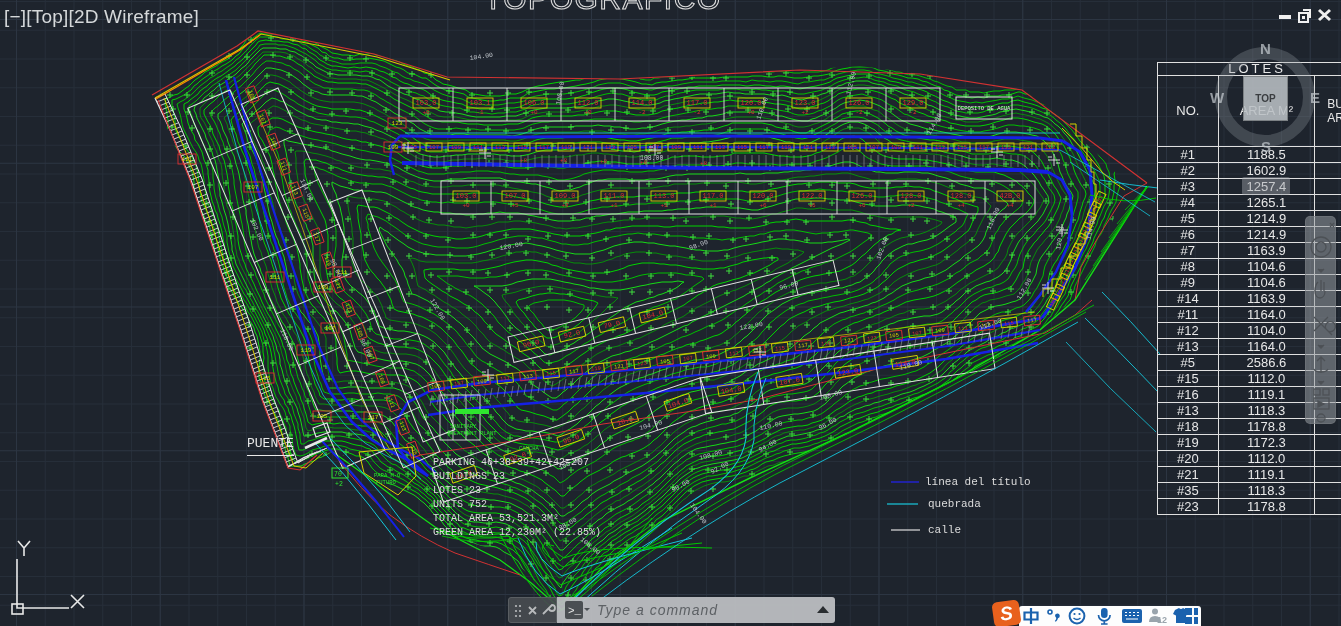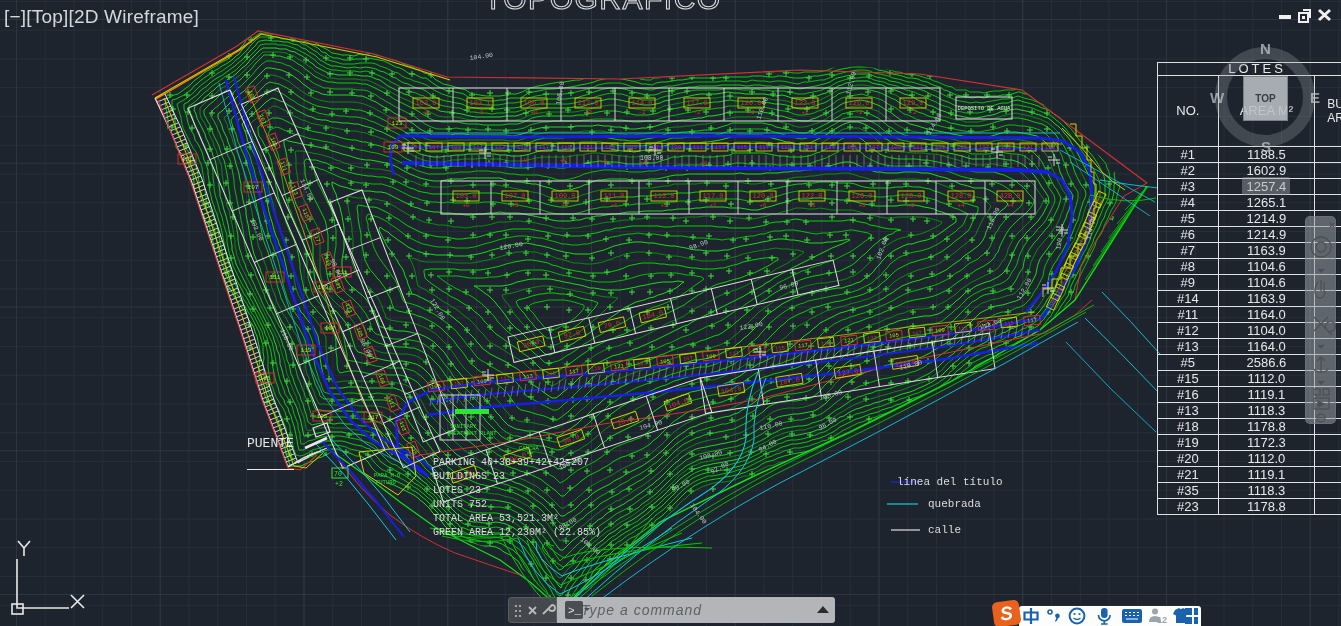--- a/index.html
+++ b/index.html
@@ -22,26 +22,26 @@
 
 #ring{position:absolute;left:1215px;top:47px;width:100px;height:100px;border-radius:50%;border:12px solid rgba(150,156,163,0.30)}
 #topbox{position:absolute;left:1243px;top:76px;width:45px;height:45px;background:rgba(186,191,196,0.88);border:1px solid rgba(120,124,128,0.9);color:#3a3d40;font-size:10px;font-weight:700;display:flex;align-items:center;justify-content:center}
 .cdir{position:absolute;color:rgba(195,201,207,0.72);font-size:15px;font-weight:700}
 #wcs{position:absolute;left:1242px;top:177px;width:48px;height:18px;background:rgba(160,165,170,0.45);border-radius:2px}
 
 #nav{position:absolute;left:1305px;top:216px;width:31px;height:208px;background:rgba(150,155,161,0.55);border-radius:5px;border:1px solid rgba(120,124,128,0.5)}
 
 #cmdl{position:absolute;left:508px;top:597px;width:49px;height:26px;background:rgba(72,76,80,0.92);border-radius:3px 0 0 3px;border:1px solid #5a5e62}
 #cmdr{position:absolute;left:557px;top:597px;width:278px;height:26px;background:rgba(188,190,193,0.95);border-radius:0 3px 3px 0;display:flex;align-items:center}
-#cmdtext{color:#5d6165;font-style:italic;font-size:14px;margin-left:24px;letter-spacing:1px}
+#cmdtext{color:#5d6165;font-style:italic;font-size:14px;margin-left:40px;letter-spacing:1px}
 
 #sgbar{position:absolute;left:1019px;top:606px;width:182px;height:20px;background:#fdfdfd;border-radius:3px 3px 0 0}
 #slogo{position:absolute;left:993px;top:601px;width:27px;height:25px;background:#e8611d;border-radius:5px;transform:rotate(-8deg);display:flex;align-items:center;justify-content:center;color:#fff;font-weight:700;font-size:19px;font-style:italic}
 #stats{position:absolute;left:433px;top:456px;color:#dcdcdc;font-size:10px;font-family:"Liberation Mono",monospace;line-height:14px;white-space:pre}
-#puente{position:absolute;left:247px;top:436px;color:#e8e8e8;font-size:13px;font-family:"Liberation Mono",monospace;border-bottom:1px solid #e8e8e8;padding-bottom:18px}
+#puente{position:absolute;left:247px;top:436px;color:#e8e8e8;font-size:13px;font-family:"Liberation Mono",monospace;border-bottom:1px solid #e8e8e8;padding-bottom:4px}
 .leg{position:absolute;color:#dcdcdc;font-size:11px;font-family:"Liberation Mono",monospace}
 </style></head><body>
 <div id="grid"></div>
 <div id="maj"></div>
 <svg width="1341" height="626" viewBox="0 0 1341 626">
 <clipPath id="site">
       <path d="M152 95 200 67 237 46 258 31 300 40 374 54 430 70 447 77 520 80 620 79 720 76 800 70 860 66 920 74 970 82 1022 90 1055 112 1082 140 1102 158 1115 172 1120 185 1122 200 1112 222 1100 243 1088 265 1078 285 1072 300 1040 330 1000 355 950 382 900 408 850 432 800 455 750 478 700 502 660 522 630 545 600 570 575 592 562 610 548 596 532 578 515 562 495 550 472 543 455 537 430 520 400 495 365 462 332 452 300 470 288 468 262 400 240 330 215 255 190 180 168 130Z"></path>
     </clipPath>
 <g clip-path="url(#site)">
 <path d="M198 0L196 4L192 8L189 10L186 12L182 14L178 16L174 20L172 22L170 26L168 30L166 36L165 40L164 44L162 48L160 52L156 56L153 58L148 60L144 60L138 60L134 60L128 58L124 58L118 56L114 56L108 54L104 53L100 51L97 48L95 44L94 40L94 36L96 30L98 26L100 24L104 21L108 19L112 18L117 16L122 14L126 12L130 10L133 8L136 5L138 2L139 0M963 0L962 6L960 10L957 10L954 6L953 2L953 0M1338 24L1333 24L1328 24L1322 22L1318 21L1314 19L1310 17L1307 14L1304 11L1302 8L1300 4L1299 0M0 415L6 414L10 412L14 410L17 408L20 405L23 402L26 398L28 395L30 392L32 388L35 384L38 380L40 377L45 378L48 382L50 386L52 390L54 394L56 397L58 401L60 405L62 409L64 412L67 416L70 420L72 422L76 425L80 428L83 430L86 432L90 436L88 442L86 445L84 448L81 452L78 455L75 458L72 461L69 464L66 467L62 470L59 472L56 474L51 476L46 476L42 476L36 474L32 472L28 471L24 470L18 468L14 468L8 467L2 466L0 466M840 624L840 620L839 614L837 610L835 606L833 602L830 599L827 596L823 594L819 592L814 591L808 591L802 591L798 592L792 593L788 594L782 596L778 597L773 598L768 600L764 601L760 602L756 604L751 606L746 608L742 609L736 610L730 609L726 608L722 605L719 602L716 598L715 594L715 588L716 583L718 578L719 574L722 570L724 567L727 564L730 561L733 558L736 555L739 552L742 548L744 546L747 542L750 538L752 535L756 532L760 530L766 532L769 534L772 537L776 540L778 542L782 545L786 547L790 549L794 550L800 551L806 551L810 550L814 548L818 545L820 542L823 538L825 534L827 530L829 526L830 522L831 516L832 512L833 506L834 502L835 496L834 490L833 486L830 483L826 481L822 479L818 478L812 477L808 475L804 474L800 472L796 468L795 464L794 458L792 460L788 461L782 462L778 463L774 465L768 466L764 468L760 470L756 472L752 474L748 476L744 476L739 478L734 480L730 481L724 482L720 482L714 483L710 484L704 486L700 488L696 490L693 492L690 494L686 498L683 500L680 503L677 506L674 510L671 512L668 515L665 518L662 521L658 523L656 526L654 528L656 534L658 538L660 542L662 546L662 550L663 556L664 560L665 566L666 571L667 576L668 581L669 586L669 592L668 596L666 600L662 602L656 603L652 602L646 600L642 599L638 597L634 596L628 594L624 594L620 595L616 598L614 602L612 606L611 610L609 614L609 620L608 624M944 420L940 420L935 422L931 424L928 426L925 430L926 436L928 438L933 440L938 442L942 443L946 444L951 446L956 448L960 450L964 451L970 451L974 448L975 444L974 440L972 435L970 431L968 428L964 424L960 422L956 420L952 420L946 420L944 420M1056 0L1055 4L1053 8L1050 10L1044 10L1041 8L1040 4L1039 0M1338 211L1332 210L1328 209L1324 207L1320 205L1316 202L1313 200L1310 197L1308 194L1306 190L1305 184L1306 180L1308 176L1312 173L1316 170L1320 169L1324 168L1330 167L1336 166L1338 166M288 624L288 618L289 612L290 608L292 603L296 600L300 599L306 599L310 600L314 602L318 605L321 608L324 612L326 616L326 620L327 624M1314 624L1316 618L1317 614L1319 610L1321 606L1324 603L1326 600L1330 597L1334 595L1338 594M138 134L144 133L148 134L153 136L156 138L159 142L160 146L160 152L158 156L156 159L152 162L148 163L142 163L138 162L133 160L129 158L126 156L122 152L120 148L122 143L124 140L128 137L132 135L137 134L138 134M166 306L171 306L176 307L180 309L183 312L186 315L188 320L189 324L189 330L188 336L188 340L187 346L186 351L185 356L183 360L181 364L178 367L175 370L172 372L168 375L164 376L159 376L156 372L156 366L157 360L158 356L159 350L159 344L158 339L157 334L156 330L154 324L154 320L154 316L156 312L160 308L164 306L166 306M150 516L156 516L160 517L164 520L166 522L169 526L170 530L171 536L171 542L171 548L169 552L168 556L164 560L160 561L154 561L150 560L145 558L142 556L138 552L136 549L134 545L133 540L134 534L135 530L137 526L140 522L142 520L146 517L150 516M1338 199L1333 198L1330 196L1326 192L1325 188L1326 182L1328 179L1332 177L1337 176L1338 176M954 480L960 480L964 481L969 482L974 484L978 486L982 488L984 490L988 494L990 498L991 502L991 508L990 512L987 516L984 519L980 521L976 522L972 522L966 520L963 518L960 515L958 512L955 508L953 504L952 500L950 495L949 490L949 484L952 480L954 480M264 52L270 52L276 52L280 52L286 53L290 55L294 56L298 59L302 61L306 64L308 66L312 68L316 72L320 74L324 76L328 78L332 78L338 79L344 79L350 79L356 79L362 80L367 80L372 82L376 84L380 86L384 88L387 90L391 92L394 94L398 96L402 98L407 100L411 102L415 104L420 106L423 108L426 110L430 112L434 114L438 116L444 117L450 117L456 117L461 118L466 119L470 120L476 120L482 121L488 121L494 121L500 121L506 120L512 120L516 120L522 119L526 117L530 115L534 114L540 113L546 112L552 112L558 112L564 112L570 112L574 112L580 111L585 110L590 109L594 108L600 106L604 106L610 105L616 105L621 106L626 107L630 108L636 109L642 110L646 110L650 110L656 109L660 108L664 106L670 105L675 104L680 103L684 102L690 101L694 100L700 99L706 98L710 98L716 98L722 97L728 96L734 97L740 97L746 98L750 98L754 98L760 98L764 98L770 99L775 100L780 100L786 101L790 102L796 104L800 104L806 104L810 103L814 102L820 100L824 98L828 96L832 94L835 92L838 90L844 88L848 87L852 86L858 85L864 85L870 86L874 87L878 88L884 90L888 92L892 94L896 95L900 98L904 100L908 101L912 102L916 105L920 107L924 108L928 110L933 112L938 114L942 116L946 117L950 118L956 120L960 120L966 122L970 122L973 122L978 122L982 121L986 120L992 119L996 118L1002 116L1006 115L1010 114L1016 113L1020 114L1026 115L1030 116L1036 118L1040 119L1044 121L1048 123L1052 126L1054 128L1058 132L1060 134L1063 138L1066 142L1068 145L1070 148L1072 152L1074 156L1076 161L1078 166L1080 170L1082 174L1084 178L1086 182L1088 185L1090 189L1091 194L1089 198L1088 202L1086 206L1084 212L1083 216L1082 220L1080 224L1078 230L1076 234L1075 238L1073 242L1070 246L1068 250L1066 253L1064 257L1062 260L1060 264L1058 268L1056 272L1054 276L1053 282L1051 286L1049 290L1046 294L1044 297L1042 301L1040 304L1037 308L1034 311L1032 314L1028 316L1024 318L1020 320L1015 322L1010 324L1006 325L1002 327L998 329L994 331L990 333L986 336L982 338L979 340L975 342L972 344L968 347L964 349L961 352L958 355L954 358L952 360L948 363L945 366L942 370L939 372L936 374L932 377L928 380L924 382L920 383L916 385L912 386L907 388L902 390L898 391L894 392L888 394L884 395L880 396L874 398L870 399L866 400L861 402L856 404L852 406L848 408L845 410L842 412L838 414L834 417L830 419L826 422L823 424L818 425L814 427L810 428L804 430L800 430L794 431L788 432L784 433L780 435L776 436L772 438L768 441L764 443L760 445L756 447L752 449L748 451L744 453L740 455L734 456L730 457L726 458L720 459L714 460L710 461L704 462L700 463L696 465L692 466L688 469L684 472L681 474L678 477L675 480L672 483L669 486L666 489L662 492L660 494L656 498L653 500L650 503L646 505L643 508L640 510L636 513L632 516L628 518L625 520L621 522L618 524L614 527L610 530L606 532L604 534L600 537L597 540L594 542L590 546L588 549L584 552L582 554L578 558L576 561L574 564L570 567L567 570L564 574L562 577L559 578L556 574L554 571L552 568L550 564L547 560L545 556L542 552L540 548L538 545L536 542L533 538L530 535L527 532L524 530L520 527L516 524L513 522L508 520L504 519L499 518L494 518L490 518L487 518L484 518L478 518L472 517L468 516L464 514L460 511L456 508L454 506L450 503L447 500L444 497L441 494L438 491L435 488L432 485L429 482L426 479L422 476L419 474L416 471L413 468L410 465L406 462L404 460L400 457L396 455L392 452L390 450L387 446L384 442L382 440L378 436L375 434L370 432L366 431L360 430L356 430L350 429L346 428L340 428L334 428L328 427L322 428L318 428L312 430L308 431L306 428L305 422L304 418L302 413L300 408L299 404L297 400L296 396L294 392L292 387L290 382L289 378L287 374L286 369L285 364L284 360L282 354L281 350L280 346L278 341L276 336L274 332L272 328L270 324L268 320L266 316L264 312L262 308L260 304L258 300L256 296L254 292L252 288L250 284L248 280L246 276L244 272L242 268L240 264L239 260L237 256L236 250L235 246L235 240L234 236L233 230L232 224L231 220L230 215L229 210L227 206L226 201L225 196L224 190L224 186L223 180L222 174L222 170L221 164L219 160L218 156L216 150L214 146L213 142L211 138L209 134L208 130L206 126L204 122L201 118L200 114L200 108L202 106L206 102L208 100L212 97L215 94L218 91L222 88L226 86L228 84L232 81L236 78L239 76L242 73L245 70L248 67L251 64L254 61L257 58L260 55L263 52L264 52M266 75L272 75L277 76L282 78L286 80L290 82L292 84L296 87L300 90L303 92L306 94L310 96L314 98L319 100L324 101L330 102L336 102L342 102L345 102L350 102L354 102L360 103L364 104L369 106L374 108L377 110L381 112L385 114L388 116L392 118L396 120L400 122L404 125L408 128L412 130L414 132L418 135L422 137L426 139L430 140L436 141L442 141L448 141L452 140L458 140L464 140L470 140L476 140L482 140L488 140L492 140L498 140L504 140L510 141L516 141L520 140L526 138L530 137L534 135L538 134L544 133L550 132L556 132L562 132L568 132L572 132L578 132L584 131L590 131L596 131L602 131L607 132L612 133L618 134L622 134L628 135L634 135L640 134L644 134L650 133L654 132L660 130L664 129L668 128L674 127L680 127L686 126L690 126L696 125L702 124L706 124L712 123L716 122L722 120L726 119L730 118L736 117L742 117L748 117L754 117L760 117L764 118L770 119L774 120L780 122L784 123L789 124L794 126L798 127L804 127L809 126L814 124L818 123L822 121L826 119L830 116L834 114L837 112L841 110L846 108L850 107L855 106L860 106L864 106L869 108L874 110L878 111L882 114L884 116L888 118L892 121L896 124L899 126L903 128L908 130L912 131L916 132L922 133L926 134L932 135L937 136L942 137L946 138L952 139L956 140L962 142L966 142L972 143L978 143L984 143L990 142L994 141L1000 140L1004 139L1010 139L1016 139L1020 140L1026 141L1032 142L1035 144L1038 146L1042 150L1044 152L1047 156L1049 160L1051 164L1052 168L1054 172L1056 177L1058 181L1060 185L1062 189L1064 192L1067 196L1066 200L1064 206L1063 210L1061 214L1060 218L1058 222L1056 226L1053 230L1050 234L1048 237L1045 240L1042 244L1040 246L1037 250L1035 254L1033 258L1031 262L1030 266L1029 272L1027 276L1025 280L1022 284L1020 288L1018 290L1014 294L1010 295L1006 296L1000 298L996 299L990 300L986 302L982 303L978 306L975 308L972 311L969 314L966 317L963 320L960 323L957 326L954 329L950 332L948 334L944 336L940 338L936 340L931 342L927 344L922 345L918 346L912 347L907 348L902 349L898 350L892 352L888 353L884 354L880 356L875 358L870 360L866 361L862 363L858 365L854 367L850 370L847 372L844 375L841 378L838 381L835 384L832 388L830 390L826 394L824 396L820 400L817 402L814 404L808 406L804 407L798 408L792 408L788 408L782 409L778 410L773 412L770 414L766 417L762 420L759 422L756 424L752 426L748 429L744 431L740 433L736 434L730 436L726 436L720 438L716 439L710 440L706 441L702 442L696 444L692 446L688 448L684 450L681 452L678 455L674 458L672 460L668 464L666 466L662 470L660 472L656 475L653 478L650 480L646 483L642 486L638 488L635 490L632 492L628 495L624 497L620 500L616 501L612 504L608 506L605 508L602 510L598 513L594 516L592 518L588 521L585 524L582 526L578 529L575 532L572 534L568 536L564 539L560 541L558 538L555 534L552 530L550 527L548 524L544 520L542 518L538 514L535 512L532 510L528 506L524 504L521 502L517 500L512 498L508 497L504 496L498 494L494 494L488 493L482 492L478 491L474 490L469 488L465 486L460 484L456 482L454 480L450 477L447 474L444 472L440 468L438 466L434 462L432 460L429 456L426 452L424 449L421 446L418 442L416 440L412 437L409 434L406 430L404 427L402 424L400 420L397 416L394 413L390 410L386 408L382 407L376 406L372 406L366 406L360 406L354 405L348 405L342 405L336 405L330 405L324 404L319 404L317 400L315 396L314 392L312 388L310 383L309 378L307 374L306 370L305 364L304 360L302 354L302 350L300 344L298 340L297 336L294 332L292 328L290 325L288 322L286 318L283 314L281 310L279 306L277 302L276 298L274 293L272 288L271 284L270 280L268 274L267 270L266 266L264 261L262 256L261 252L259 248L258 244L257 238L256 234L255 228L254 223L253 218L252 212L251 208L250 202L249 198L248 193L247 188L246 182L245 178L244 172L243 168L242 164L240 159L238 154L236 150L235 146L233 142L232 138L230 133L228 128L227 124L225 120L224 118L228 114L230 112L234 108L237 106L240 103L242 100L246 97L249 94L252 91L254 88L258 84L260 82L264 78L266 75M274 106L278 107L282 109L286 111L290 114L294 116L298 118L302 120L306 121L310 123L314 124L320 125L324 126L330 127L334 128L340 129L346 130L350 131L356 131L360 132L366 133L370 135L375 136L380 138L384 139L388 141L392 143L396 145L400 147L404 150L407 152L411 154L414 156L418 158L423 160L428 161L434 162L436 162L442 162L448 161L452 160L458 160L464 159L470 159L476 159L482 158L488 159L494 159L500 159L505 160L510 161L516 161L522 161L528 160L532 159L536 158L542 157L548 157L554 157L560 157L566 157L572 156L576 155L582 155L586 154L592 153L598 153L604 154L608 154L614 155L620 156L624 156L630 157L636 157L642 156L646 156L652 155L656 154L662 152L666 151L670 150L676 149L682 148L688 148L694 148L700 148L706 148L710 148L716 148L722 147L726 146L731 144L736 142L742 142L746 142L750 142L756 142L762 142L768 144L772 145L776 146L782 148L786 148L792 149L798 150L804 150L810 148L814 147L818 145L822 143L826 140L830 138L833 136L836 134L840 131L844 129L849 128L854 128L859 128L863 130L867 132L870 134L874 137L877 140L880 143L884 146L888 148L892 150L896 151L902 152L906 152L912 153L918 153L924 153L930 154L934 154L940 155L944 156L950 158L954 159L958 160L964 162L968 163L972 164L978 165L984 165L990 164L994 164L998 165L1004 166L1008 167L1013 168L1017 170L1020 172L1024 175L1027 178L1030 181L1033 184L1036 188L1038 191L1040 194L1043 198L1044 200L1042 204L1040 208L1037 212L1035 216L1032 219L1029 222L1026 225L1023 228L1020 231L1017 234L1014 238L1012 241L1010 245L1008 249L1007 254L1005 258L1002 262L1000 265L998 268L994 271L990 273L986 275L982 277L978 279L974 281L970 283L966 286L963 288L960 290L956 294L953 296L950 298L946 301L942 303L938 305L934 307L930 308L924 309L918 309L912 310L908 311L904 313L899 314L894 316L890 318L886 319L882 321L878 323L874 324L869 326L864 328L860 330L856 332L852 334L848 336L845 338L842 340L838 344L835 346L832 349L830 352L826 356L824 358L820 362L818 364L814 368L812 370L808 374L804 376L800 377L796 378L790 379L785 380L780 381L776 382L770 383L766 385L762 388L759 390L756 392L752 396L749 398L746 400L742 403L738 405L734 407L730 409L726 410L720 411L716 412L710 414L706 415L702 416L698 418L693 420L689 422L685 424L682 426L678 429L674 432L672 434L668 438L666 440L662 444L660 446L656 449L653 452L650 454L646 457L642 459L638 461L634 463L630 465L626 467L622 469L618 471L614 474L610 476L606 478L602 480L598 482L595 484L591 486L588 488L584 492L582 494L578 497L575 500L572 502L568 505L564 508L561 508L558 505L555 502L552 499L549 496L546 493L542 491L539 488L536 486L532 484L528 482L524 480L519 478L514 476L510 475L506 473L502 472L498 470L493 468L489 466L486 464L482 462L478 460L474 457L470 454L467 452L464 450L460 446L458 444L454 441L451 438L448 435L446 432L442 428L440 425L437 422L434 419L431 416L428 413L426 410L424 406L422 402L419 398L417 394L414 391L411 388L408 386L403 384L398 383L392 382L386 382L382 382L376 382L372 382L368 382L362 381L356 381L350 381L344 381L338 382L334 382L331 380L329 376L328 370L327 366L327 360L327 354L326 348L326 342L326 338L324 333L322 329L320 326L317 322L314 318L312 316L308 312L306 309L304 306L302 302L300 298L298 294L296 288L295 284L294 278L294 274L293 268L292 263L291 258L290 254L288 249L286 244L284 240L283 236L281 232L280 228L278 223L276 218L275 214L274 209L273 204L272 200L270 194L269 190L268 184L268 180L266 174L266 170L264 164L262 160L261 156L259 152L257 148L255 144L253 140L252 136L250 131L248 126L250 124L252 122L256 119L260 116L262 114L266 111L270 108L273 106L274 106M296 151L302 151L308 152L312 153L318 154L322 155L326 156L332 158L336 160L340 161L344 163L348 164L354 166L358 167L364 168L368 168L374 169L380 169L384 170L390 171L394 173L398 175L402 177L406 179L410 181L414 182L418 184L424 186L428 186L434 187L440 187L446 187L452 186L457 186L462 186L468 185L474 185L480 185L486 185L492 185L498 185L502 186L508 187L512 188L518 189L522 190L528 191L532 192L538 193L542 194L546 196L552 198L556 199L562 199L568 199L574 198L578 197L582 195L586 194L592 192L596 191L600 190L606 189L612 188L618 188L624 188L630 188L636 188L642 188L646 188L652 188L658 187L664 186L668 186L674 184L680 184L684 184L690 184L696 184L702 183L708 183L714 183L720 183L726 183L732 182L738 182L744 183L750 184L756 184L762 183L766 182L772 181L778 180L782 180L788 179L792 178L798 177L804 177L810 176L814 176L820 175L826 174L832 174L836 174L842 173L848 173L852 174L858 176L862 177L866 178L872 180L876 180L882 180L888 180L893 180L898 179L904 179L910 179L916 179L922 180L926 180L932 182L936 183L940 184L945 186L950 188L954 190L958 191L962 193L966 194L972 196L976 197L982 198L985 200L988 203L991 206L989 210L986 214L984 217L982 221L980 225L978 229L976 234L974 237L970 240L968 242L964 245L960 248L958 250L954 253L950 256L947 258L944 260L940 263L936 265L932 266L926 268L922 269L918 270L913 272L908 274L904 276L900 278L897 280L894 282L890 286L887 288L884 290L880 293L876 295L872 297L868 299L864 300L858 302L854 303L850 304L844 306L840 307L836 308L830 310L826 311L822 313L818 315L814 317L810 319L806 322L802 324L798 326L796 328L792 331L789 334L786 337L782 340L779 342L776 344L772 348L769 350L766 352L762 354L758 356L754 358L750 361L746 364L743 366L740 368L736 370L732 372L728 374L724 376L719 378L714 380L710 380L704 381L699 382L694 383L690 384L684 386L680 387L676 389L672 391L668 392L664 394L660 396L656 398L652 400L648 402L644 405L640 407L636 409L632 412L629 414L625 416L622 418L618 421L614 423L610 426L607 428L604 430L600 434L597 436L594 439L590 442L588 444L584 446L580 449L576 451L572 453L568 454L564 457L560 459L556 458L552 456L546 454L542 453L536 452L532 452L526 451L520 450L516 449L512 448L507 446L503 444L500 442L496 439L493 436L490 433L487 430L484 427L481 424L478 421L476 418L472 414L470 412L466 408L464 406L461 402L458 399L454 396L452 394L448 390L446 387L444 384L441 380L438 376L436 373L434 370L430 366L428 364L424 361L420 358L416 356L412 355L406 354L400 354L396 354L390 353L384 353L380 352L375 350L371 348L366 346L362 344L361 340L359 336L358 331L356 326L354 323L352 320L349 316L346 312L344 310L340 306L337 304L334 301L331 298L328 294L326 291L324 287L322 282L321 278L320 272L320 268L320 262L320 258L320 252L320 246L320 240L319 236L318 230L317 226L315 222L313 218L311 214L309 210L307 206L305 202L303 198L301 194L300 190L298 184L298 180L297 174L296 168L296 162L296 158L295 152L296 151M348 196L352 197L358 198L362 198L368 199L374 199L379 200L384 201L388 203L392 205L396 207L400 210L404 212L407 214L411 216L415 218L419 220L424 222L428 223L434 224L438 225L444 225L450 226L454 227L460 227L466 228L472 227L478 226L482 226L488 225L492 224L498 222L503 222L508 222L514 221L520 221L526 222L530 222L536 223L540 224L546 225L550 226L556 228L560 228L566 229L572 228L577 228L582 227L588 226L592 225L598 224L602 223L608 222L612 222L618 221L624 220L628 220L634 219L640 219L646 218L652 218L658 218L664 218L670 218L674 218L680 218L686 217L692 217L698 217L704 216L708 216L714 216L720 216L724 216L730 217L736 218L740 218L746 219L752 219L758 218L762 217L767 216L772 214L776 214L782 212L786 211L790 210L796 208L802 208L808 209L814 209L820 208L826 209L832 210L838 210L844 210L846 210L852 210L856 211L860 212L866 214L870 215L876 216L880 217L886 218L892 218L898 217L904 217L910 217L916 217L922 217L928 218L932 219L936 220L942 222L941 224L938 226L934 228L930 230L926 232L920 234L916 235L910 236L906 237L901 238L896 240L892 242L889 244L886 246L882 249L879 252L876 255L874 258L870 262L868 264L864 268L862 270L858 273L854 276L850 277L846 279L842 280L836 281L830 282L826 283L820 283L815 284L810 285L806 286L800 288L796 290L792 291L788 293L784 295L780 297L776 300L773 302L770 304L766 307L762 310L759 312L756 315L753 318L750 321L747 324L744 327L741 330L738 333L734 336L732 338L728 341L724 343L720 345L716 346L711 348L706 350L702 351L696 352L692 353L686 354L682 355L678 357L674 358L669 360L664 362L660 363L656 365L652 366L647 368L642 370L638 371L634 373L630 374L626 376L621 378L617 380L614 382L610 385L606 388L603 390L600 393L596 396L594 398L590 402L588 404L584 408L581 410L578 413L575 416L572 419L568 421L565 424L561 426L558 428L554 428L548 426L544 425L538 424L534 423L528 422L524 422L518 421L514 419L510 416L508 413L505 410L502 406L500 403L497 400L494 396L492 394L488 391L485 388L482 385L479 382L476 379L472 376L470 374L466 370L464 368L461 364L458 360L456 357L454 354L451 350L448 346L446 344L442 340L440 338L436 334L433 332L430 330L426 328L421 326L416 324L412 323L406 322L402 322L396 321L390 320L386 318L385 314L383 310L382 306L380 302L378 298L375 294L372 291L370 288L366 285L363 282L360 279L358 276L355 272L354 268L352 262L352 256L353 250L353 244L353 238L352 232L352 228L351 222L350 216L349 212L348 206L348 202L348 196L348 196M764 250L770 249L776 248L782 249L788 249L794 250L798 250L804 252L802 254L799 256L796 258L792 260L788 263L784 265L780 267L776 269L772 272L768 274L765 276L761 278L757 280L753 282L749 284L745 286L740 288L736 290L732 291L728 293L724 294L719 296L715 298L712 300L708 302L704 304L700 306L696 308L692 311L688 313L684 316L680 318L676 320L672 321L668 323L664 325L660 328L656 330L652 332L648 334L644 336L640 338L636 339L632 341L628 342L623 344L618 346L614 347L610 348L605 350L601 352L597 354L594 356L590 359L586 362L583 364L580 366L576 369L573 372L570 374L566 377L562 380L559 382L556 384L552 386L549 384L546 382L542 379L538 376L535 374L532 370L529 368L526 365L523 362L520 360L516 358L512 355L508 353L504 350L500 348L497 346L493 344L490 342L486 338L484 335L481 332L478 329L476 326L472 322L470 320L466 317L462 314L460 312L456 309L452 307L448 304L444 302L441 300L438 298L434 295L430 293L426 290L422 288L418 286L417 282L416 276L415 272L414 268L412 263L410 259L412 258L416 259L420 261L426 262L430 262L436 262L442 262L448 262L454 263L460 263L466 263L472 263L478 262L482 261L488 260L492 259L496 258L502 256L506 255L510 254L516 252L520 252L526 251L532 252L536 252L542 254L546 254L551 256L556 258L560 259L564 260L570 262L574 263L580 263L586 264L592 264L598 263L603 262L608 260L612 259L616 257L620 256L625 254L630 253L636 252L640 252L644 252L650 253L656 253L660 254L666 255L672 256L676 256L682 257L687 258L692 259L697 260L702 261L708 261L714 261L720 260L724 260L730 258L734 257L738 256L743 254L748 253L752 252L758 251L763 250L764 250M546 286L550 286L556 287L562 288L566 289L572 290L576 291L582 292L586 293L590 294L596 295L600 296L606 297L612 297L618 298L616 300L614 302L610 305L607 308L604 311L601 314L598 317L594 320L592 322L588 325L584 328L582 330L578 333L574 335L570 338L566 340L562 342L558 344L554 345L550 347L546 346L542 342L539 340L536 337L533 334L530 331L527 328L524 325L521 322L518 318L516 316L513 312L511 308L508 304L506 302L503 298L502 295L506 294L512 293L516 292L522 290L526 289L531 288L536 287L542 286L546 286" stroke="#00aa00" stroke-width="0.8" fill="none"></path>
@@ -891,21 +891,21 @@
       <path d="M4 13l6-7 6 7z" fill="#2a2d30"></path>
     </svg>
 </div>
 <div id="stats">PARKING 46+38+39+42+42=207
 BUILDINGS 23
 LOTES 23
 UNITS 752
 TOTAL AREA 53,521.3M²
 GREEN AREA 12,230M² (22.85%)</div>
 <div id="puente">PUENTE</div>
-<span class="leg" style="left:897px;top:476px">línea del título</span>
+<span class="leg" style="left:925px;top:476px">línea del título</span>
 <span class="leg" style="left:928px;top:498px">quebrada</span>
 <span class="leg" style="left:928px;top:524px">calle</span>
 <div id="sgbar"></div>
 <div id="slogo">S</div>
 <svg width="182" height="20" viewBox="0 0 182 20" style="left:1019px;top:606px" fill="#1b62ae">
 <g stroke="#1b62ae" stroke-width="2.2" fill="none">
       <path d="M12 2v16M5.5 6.5h13v7h-13z"></path>
     </g>
 <circle cx="31" cy="6" r="2" fill="none" stroke="#1b62ae" stroke-width="1.6"></circle>
 <path d="M36 10a2.4 2.4 0 1 1 3 2.2q-0.5 2.3-2.2 3.6l-1-0.8q1.3-1.4 1.5-3.1z"></path>

